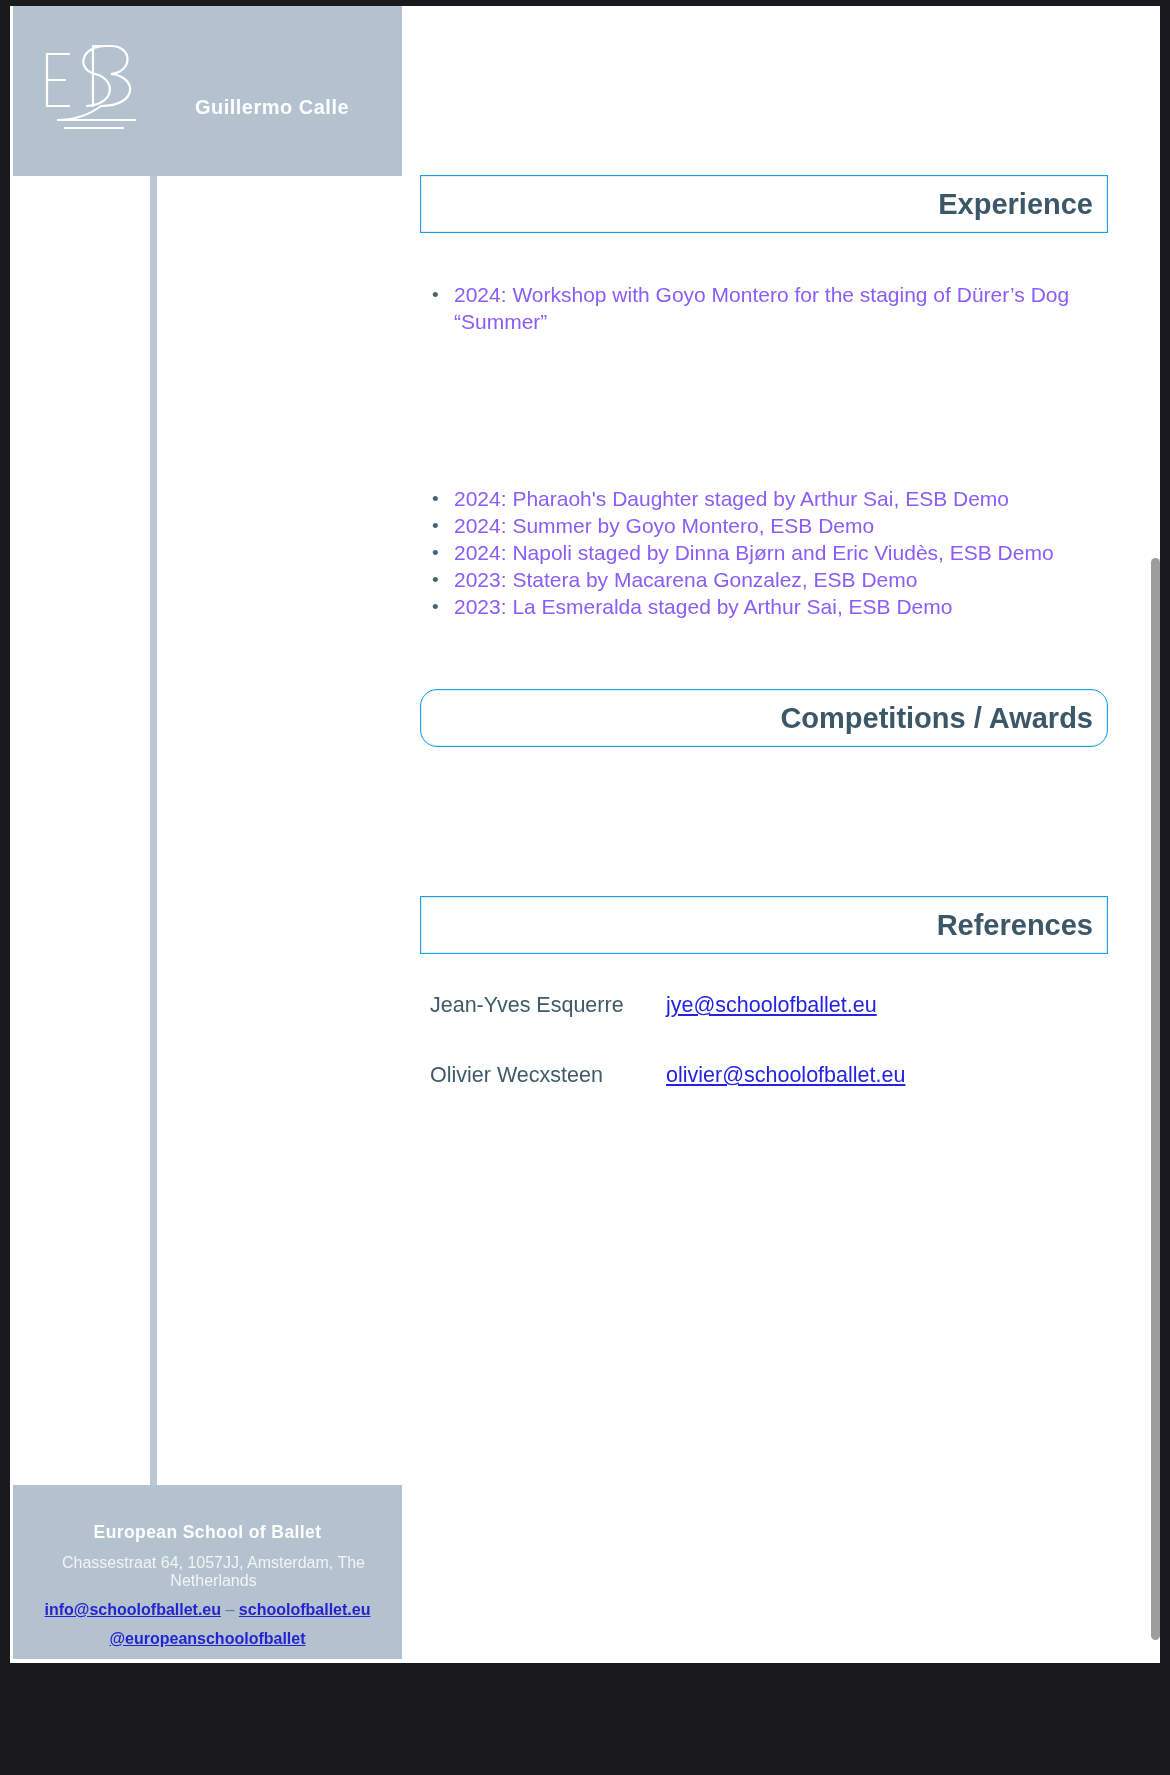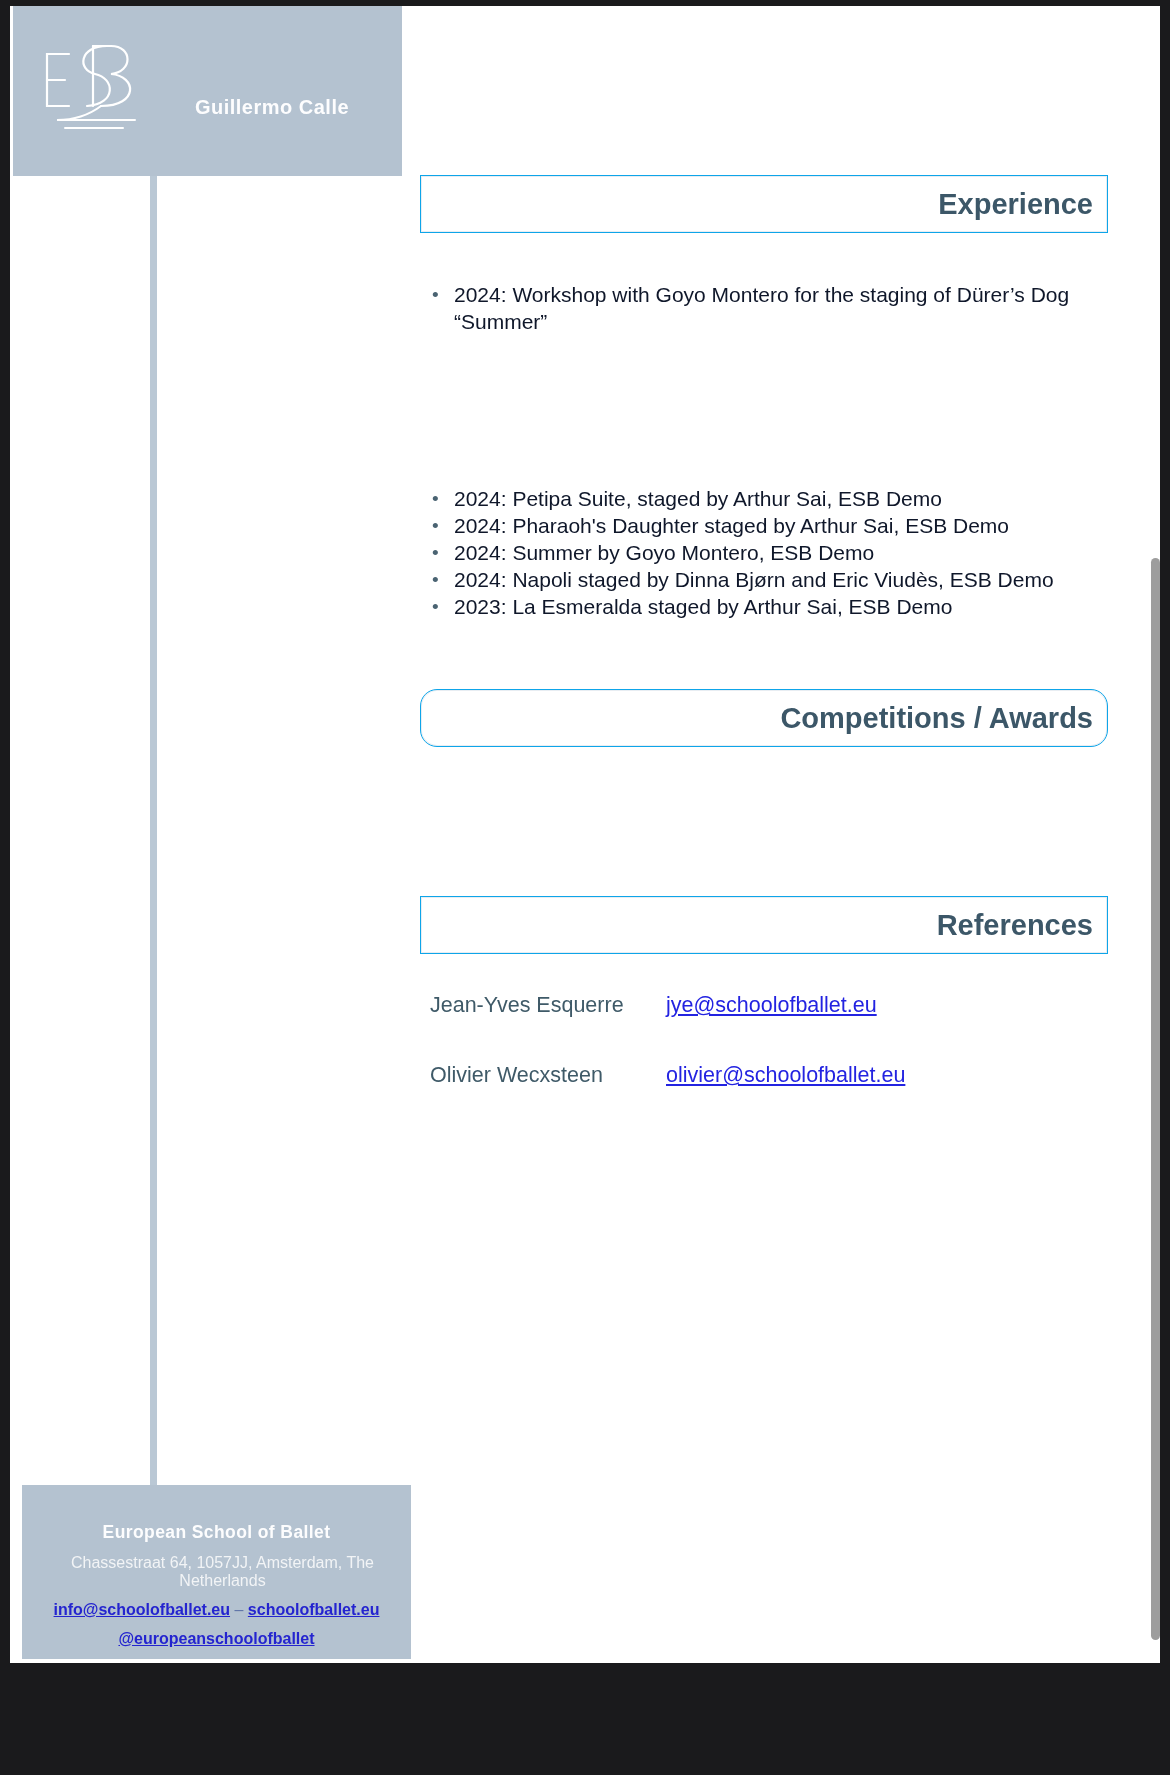--- a/index.html
+++ b/index.html
@@ -72,21 +72,21 @@
     position: absolute;
     left: 8px;
     width: 652px;
     list-style: none;
   }
   .bullet-list li {
     position: relative;
     padding-left: 26px;
     font-size: 21px;
     line-height: 27px;
-    color: #0f172a;
+    color: #8b5cf6;
   }
   .bullet-list li::before {
     content: "\2022";
     position: absolute;
     left: 4px; top: 0;
     font-size: 19px;
     color: #4a6372;
   }
   .ref-row { position: absolute; left: 10px; width: 660px; }
   .ref-name {
@@ -107,21 +107,20 @@
     position: absolute;
     left: 3px; top: 1479px;
     width: 389px; height: 174px;
     background: #b4c2d0;
     display: flex;
     flex-direction: column;
     align-items: center;
     padding-top: 37px;
     row-gap: 11px;
     text-align: center;
-    margin-left: 9px;
   }
   .footer-school {
     font-size: 17.5px;
     font-weight: bold;
     color: #fdfdfe;
     letter-spacing: 0.4px;
   }
   .footer-address {
     font-size: 16px;
     color: #f2f4f6;
@@ -170,24 +169,24 @@
   <div class="content">
 
     <div class="section-box" style="top:0;">
       <span class="section-title">Experience</span>
     </div>
     <ul class="bullet-list" style="top:106px;">
       <li>2024: Workshop with Goyo Montero for the staging of Dürer’s Dog “Summer”</li>
     </ul>
 
     <ul class="bullet-list" style="top:310px;">
-      <li>2024: Petipa Suite, staged by Arthur Sai, ESB Demo</li>
       <li>2024: Pharaoh's Daughter staged by Arthur Sai, ESB Demo</li>
       <li>2024: Summer by Goyo Montero, ESB Demo</li>
       <li>2024: Napoli staged by Dinna Bjørn and Eric Viudès, ESB Demo</li>
+      <li>2023: Statera by Macarena Gonzalez, ESB Demo</li>
       <li>2023: La Esmeralda staged by Arthur Sai, ESB Demo</li>
     </ul>
 
     <div class="section-box" style="top:514px;border-radius:17px;">
       <span class="section-title">Competitions / Awards</span>
     </div>
 
     <div class="section-box" style="top:721px;">
       <span class="section-title">References</span>
     </div>

